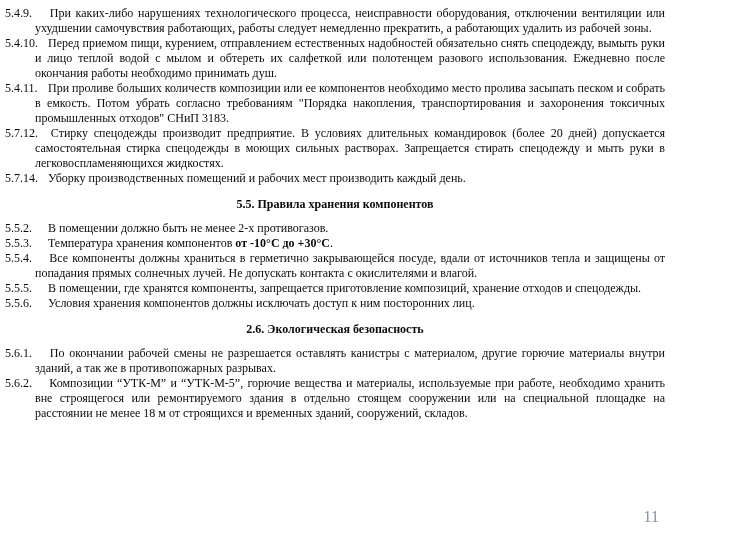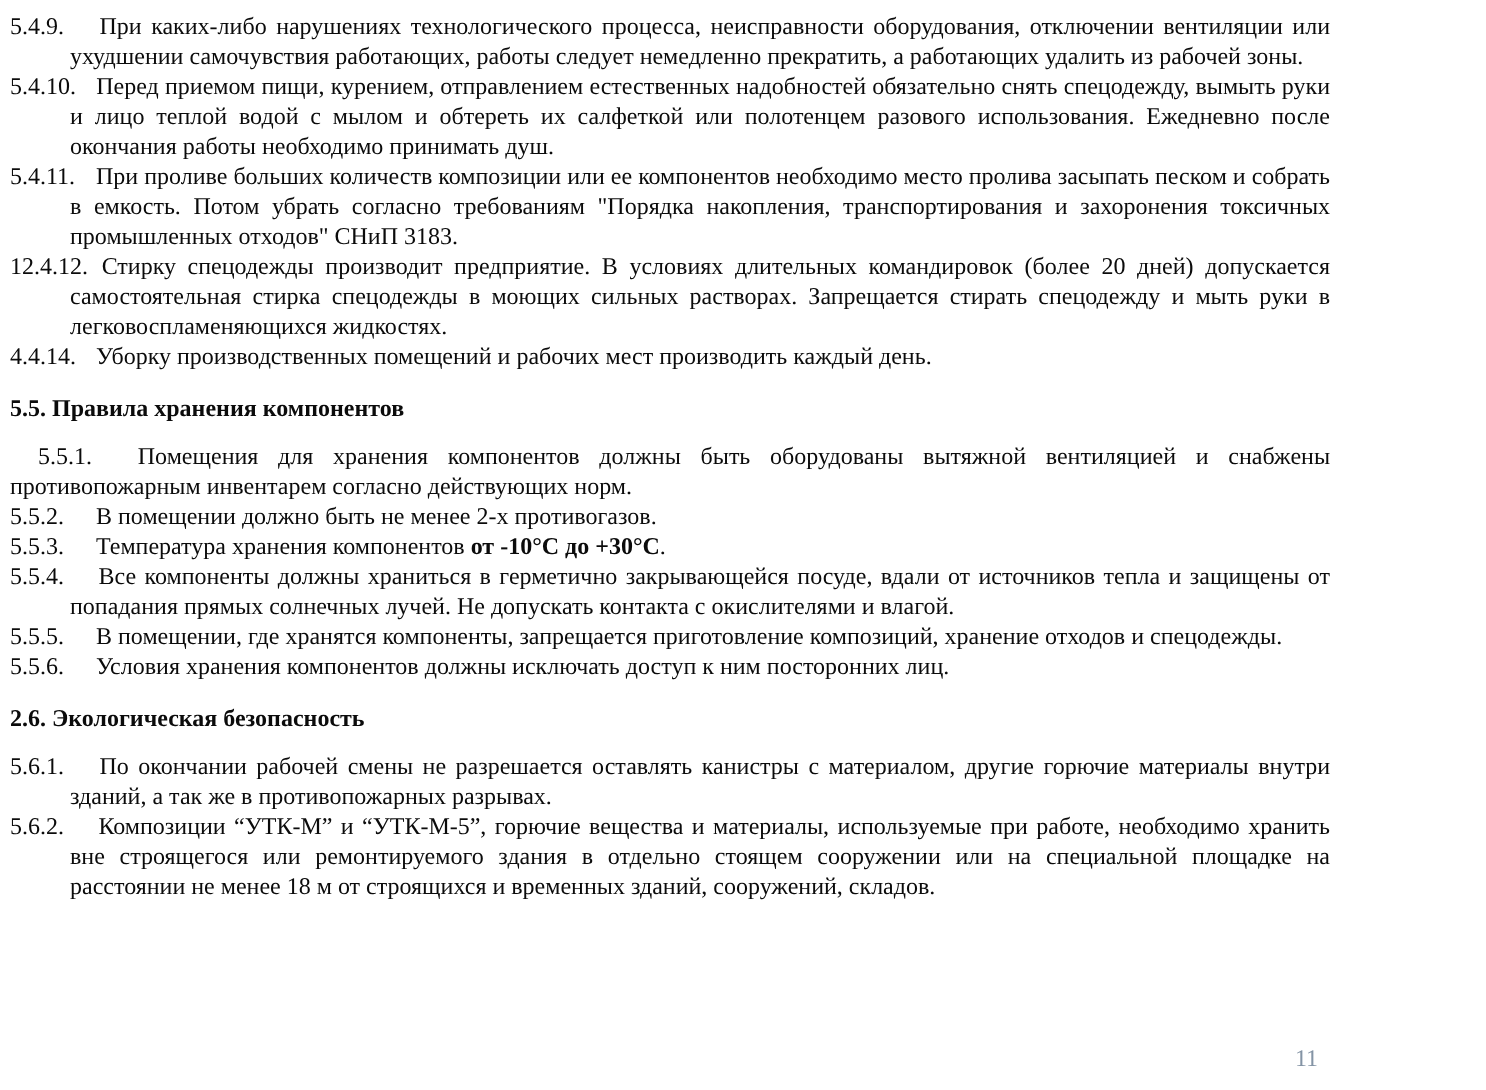--- a/index.html
+++ b/index.html
@@ -36,51 +36,51 @@
   }
   .num-narrow {
     display: inline-block;
     min-width: 40px;
     text-indent: 0;
   }
   h3.section-heading {
     font-size: 12px;
     line-height: 15px;
     font-weight: bold;
+    text-align: center;
     margin: 11px 0 9px 0;
   }
   .bold { font-weight: bold; margin-top: 41px; }
   .page-number {
     position: absolute;
     right: 12px;
-    bottom: 8px;
-    font-size: 12px;
+    bottom: 21px;
+    font-size: 16px;
     color: #8494a5;
   }
 </style>
 </head>
 <body>
 
 <div class="page">
   <div class="content">
 
     <p class="clause"><span class="num">5.4.9.</span> <span>При каких-либо нарушениях технологического процесса, неисправности оборудования, отключении вентиляции или ухудшении самочувствия работающих, работы следует немедленно прекратить, а работающих удалить из рабочей зоны.</span></p>
 
     <p class="clause"><span class="num">5.4.10.</span> <span>Перед приемом пищи, курением, отправлением естественных надобностей обязательно снять спецодежду, вымыть руки и лицо теплой водой с мылом и обтереть их салфеткой или полотенцем разового использования. Ежедневно после окончания работы необходимо принимать душ.</span></p>
 
     <p class="clause"><span class="num">5.4.11.</span> <span>При проливе больших количеств композиции или ее компонентов необходимо место пролива засыпать песком и собрать в емкость. Потом убрать согласно требованиям "Порядка накопления, транспортирования и захоронения токсичных промышленных отходов" СНиП 3183.</span></p>
 
-    <p class="clause"><span class="num">12.4.12.</span> <span>Стирку спецодежды производит предприятие. В условиях длительных командировок (более 20 дней) допускается самостоятельная стирка спецодежды в моющих сильных растворах. Запрещается стирать спецодежду и мыть руки в легковоспламеняющихся жидкостях.</span></p>
+    <p class="clause"><span class="num">5.7.12.</span> <span>Стирку спецодежды производит предприятие. В условиях длительных командировок (более 20 дней) допускается самостоятельная стирка спецодежды в моющих сильных растворах. Запрещается стирать спецодежду и мыть руки в легковоспламеняющихся жидкостях.</span></p>
 
 
-    <p class="clause"><span class="num">4.4.14.</span> <span>Уборку производственных помещений и рабочих мест производить каждый день.</span></p>
+    <p class="clause"><span class="num">5.7.14.</span> <span>Уборку производственных помещений и рабочих мест производить каждый день.</span></p>
 
     <h3 class="section-heading">5.5. Правила хранения компонентов</h3>
 
-    <p class="clause-firstline-indent"><span class="num-narrow">5.5.1.</span> <span>Помещения для хранения компонентов должны быть оборудованы вытяжной вентиляцией и снабжены противопожарным инвентарем согласно действующих норм.</span></p>
 
     <p class="clause"><span class="num">5.5.2.</span> <span>В помещении должно быть не менее 2-х противогазов.</span></p>
 
     <p class="clause"><span class="num">5.5.3.</span> <span>Температура хранения компонентов </span><span class="bold">от -10°С до +30°С</span><span>.</span></p>
 
     <p class="clause"><span class="num">5.5.4.</span> <span>Все компоненты должны храниться в герметично закрывающейся посуде, вдали от источников тепла и защищены от попадания прямых солнечных лучей. Не допускать контакта с окислителями и влагой.</span></p>
 
     <p class="clause"><span class="num">5.5.5.</span> <span>В помещении, где хранятся компоненты, запрещается приготовление композиций, хранение отходов и спецодежды.</span></p>
 
     <p class="clause"><span class="num">5.5.6.</span> <span>Условия хранения компонентов должны исключать доступ к ним посторонних лиц.</span></p>

